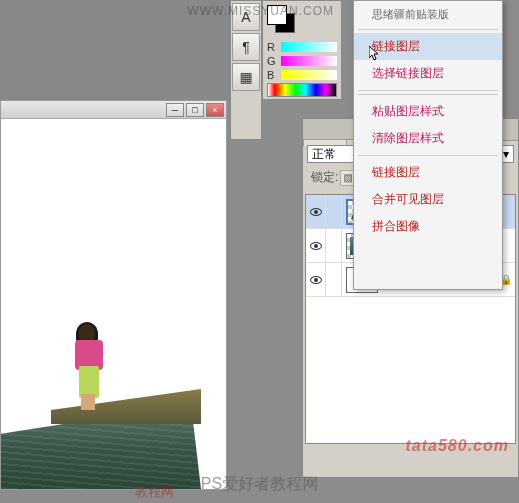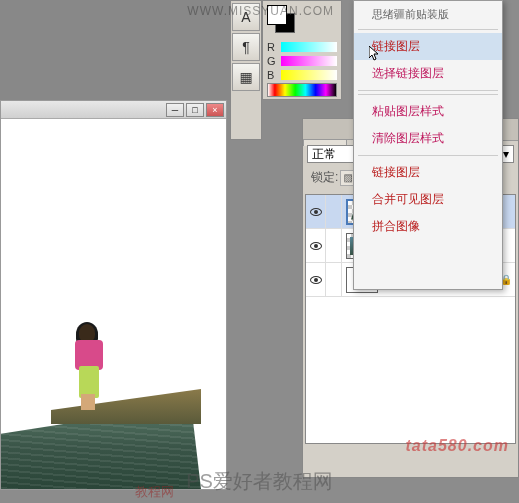--- a/index.html
+++ b/index.html
@@ -75,21 +75,21 @@
 .layer-thumb .thumb-img { position: absolute; inset: 3px; }
 .thumb1 { background: linear-gradient(#8a7a5a 40%, #3a5548 40%); clip-path: polygon(20% 10%, 90% 0, 100% 100%, 0 100%); }
 .thumb2 { background: linear-gradient(#5a8a9a, #3a5548); }
 .layer-thumb.bg-thumb { background: #fff; }
 .layer-name { flex: 1; font-size: 11px; padding-left: 4px; }
 .layer-name.bg-name { font-style: italic; }
 .layer-lock { width: 16px; display: flex; align-items: center; justify-content: center; font-size: 10px; color: #666; }
 
 
 .wm1 { position: absolute; bottom: 48px; right: 10px; font-size: 16px; color: rgba(200,50,50,0.6); font-weight: bold; font-style: italic; letter-spacing: 1px; z-index: 300; }
-.wm2 { position: absolute; bottom: 8px; left: 50%; transform: translateX(-50%); font-size: 20px; color: rgba(80,80,80,0.55); z-index: 300; white-space: nowrap; }
+.wm2 { position: absolute; bottom: 8px; left: 50%; transform: translateX(-50%); font-size: 16px; color: rgba(80,80,80,0.55); z-index: 300; white-space: nowrap; }
 .wm3 { position: absolute; top: 4px; right: 185px; font-size: 12px; color: rgba(60,60,60,0.5); z-index: 300; letter-spacing: 1px; }
 .wm4 { position: absolute; bottom: 2px; left: 135px; font-size: 13px; color: rgba(150,40,40,0.55); z-index: 300; }
 </style>
 </head>
 <body>
 
 <div class="gray-bg"></div>
 
 <div class="doc-window">
   <div class="doc-titlebar">

